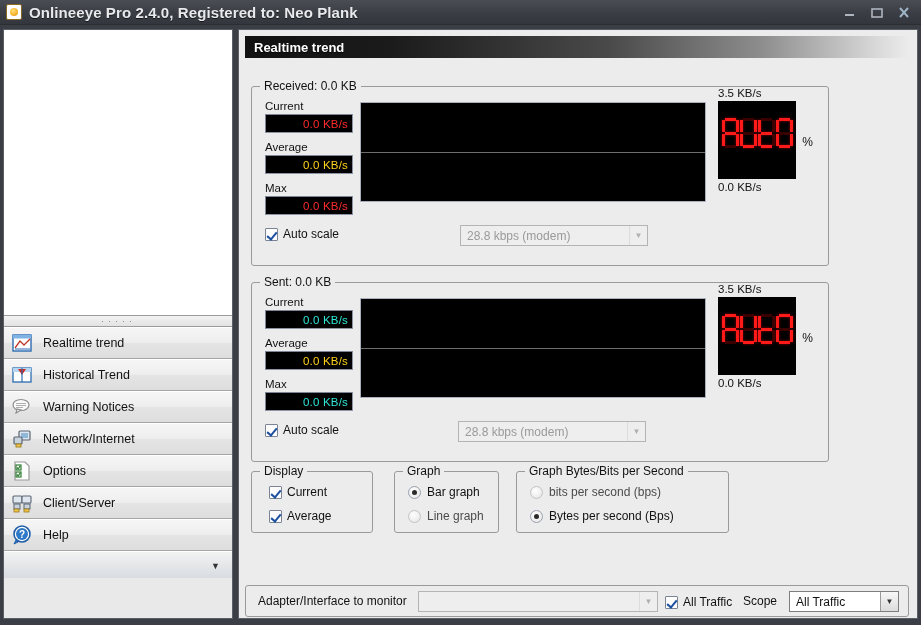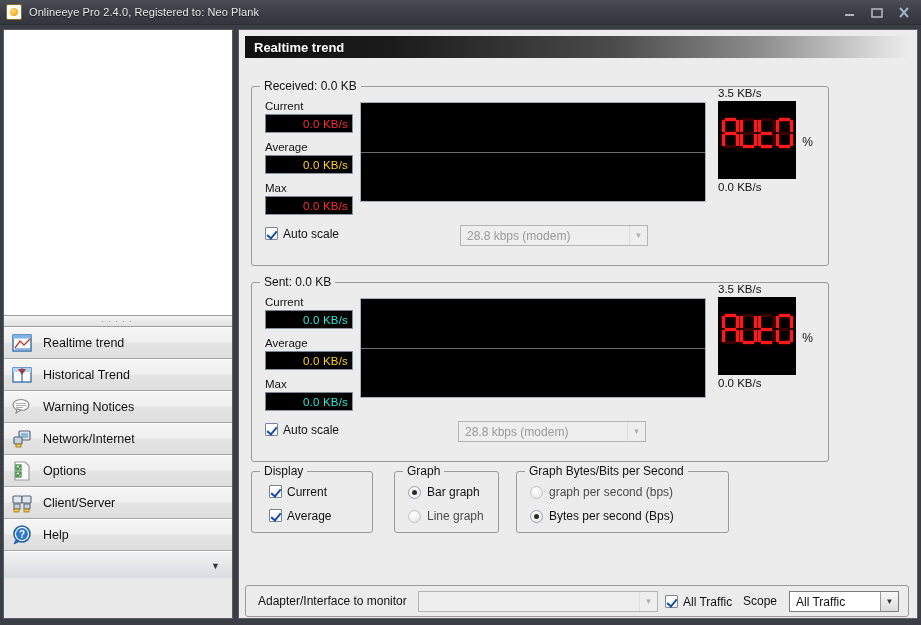--- a/index.html
+++ b/index.html
@@ -31,23 +31,24 @@
     background:#ffffff;
     border:1px solid #8a6a20;
     box-sizing:border-box;
     overflow:hidden;flex:0 0 auto;
   }
   #app-icon .sun{
     position:absolute;left:3px;top:3px;width:8px;height:8px;border-radius:50%;
     background:radial-gradient(circle at 40% 35%,#ffe27a 0%,#f6b227 60%,#d98c12 100%);
   }
   #title-text{
-    color:#e7e9ec;font-size:11px;letter-spacing:.1px;
+    color:#e7e9ec;font-size:15px;letter-spacing:.1px;
     text-shadow:0 1px 0 rgba(0,0,0,.6);
     white-space:nowrap;
+    font-weight:bold;
   }
   #winbtns{position:absolute;right:4px;top:0;height:25px;display:flex;align-items:center;}
   .winbtn{
     width:27px;height:20px;display:flex;align-items:center;justify-content:center;
     color:#aeb5bf;font-size:12px;line-height:1;
   }
   .winbtn svg{display:block;}
 
   
   #sidebar{
@@ -142,21 +143,21 @@
   .led-top,.led-bot{font-size:11.5px;color:#111;}
   .led-panel{
     background:#000;width:78px;height:78px;position:relative;
     margin:2px 0 2px 0;
   }
   .led-pct{position:absolute;right:-17px;top:34px;font-size:12px;color:#111;}
   .digit{position:absolute;top:17px;width:17px;height:30px;}
   .seg{position:absolute;background:#3a0000;}
   .seg.on{background:#ff1a1a;box-shadow:0 0 3px rgba(255,0,0,.55);}
 
-  .chk-row{position:absolute;display:flex;}
+  .chk-row{position:absolute;display:flex;align-items:center;}
   .cbox{
     width:13px;height:13px;border:1px solid #7b8494;background:#fdfdfd;
     box-sizing:border-box;position:relative;margin-right:5px;flex:0 0 auto;
     border-radius:1px;
   }
   .cbox.checked:after{
     content:"";position:absolute;left:3px;top:1px;width:4px;height:8px;
     border:solid #1d4fa0;border-width:0 2px 2px 0;transform:rotate(40deg);
   }
   .chk-lbl{font-size:12px;color:#111;}
@@ -512,21 +513,21 @@
       <div class="radio-row" style="left:13px;top:37px;">
         <span class="rdo off"></span>
         <span class="rdo-lbl dim">Line graph</span>
       </div>
     </div>
 
     <div class="gbox" style="left:277px;top:441px;width:213px;height:62px;">
       <div class="gtitle">Graph Bytes/Bits per Second</div>
       <div class="radio-row" style="left:13px;top:13px;">
         <span class="rdo off"></span>
-        <span class="rdo-lbl dim">graph per second (bps)</span>
+        <span class="rdo-lbl dim">bits per second (bps)</span>
       </div>
       <div class="radio-row" style="left:13px;top:37px;">
         <span class="rdo on"></span>
         <span class="rdo-lbl">Bytes per second (Bps)</span>
       </div>
     </div>
 
     <div id="bottombar">
       <span class="bb-label" style="left:12px;">Adapter/Interface to monitor</span>
       <div class="combo" style="left:172px;top:5px;width:240px;">

